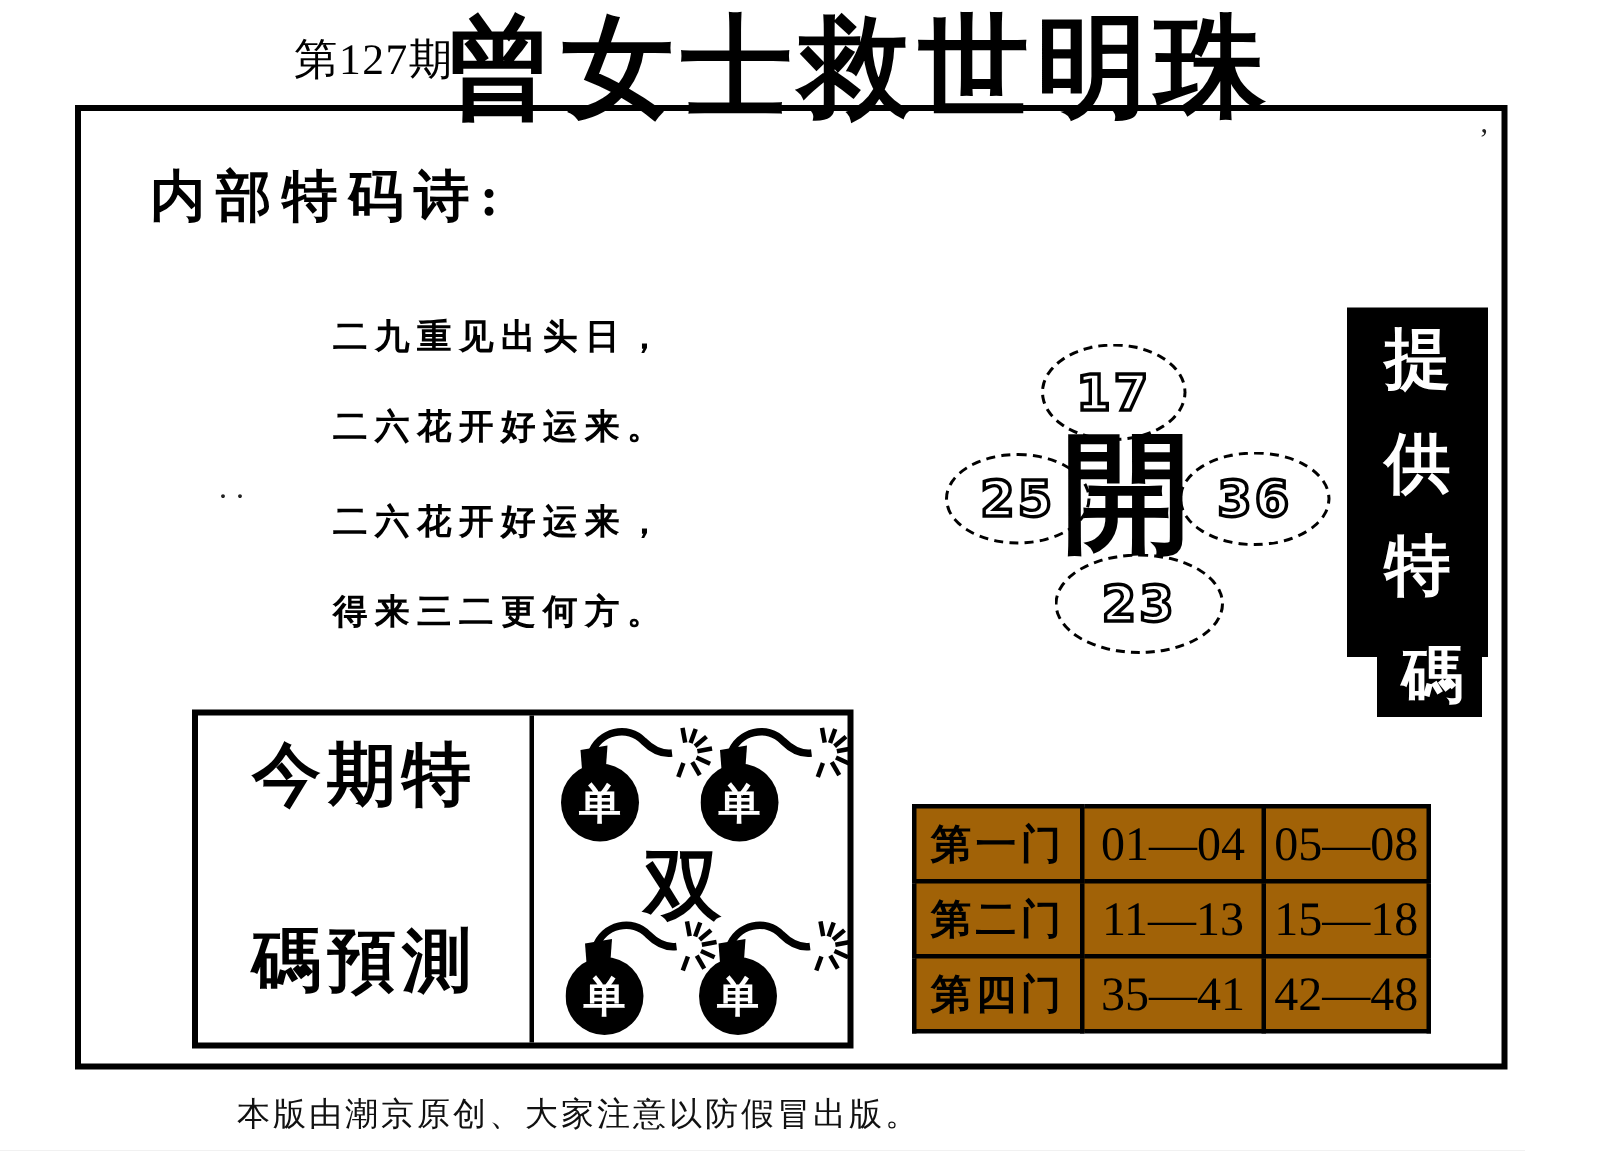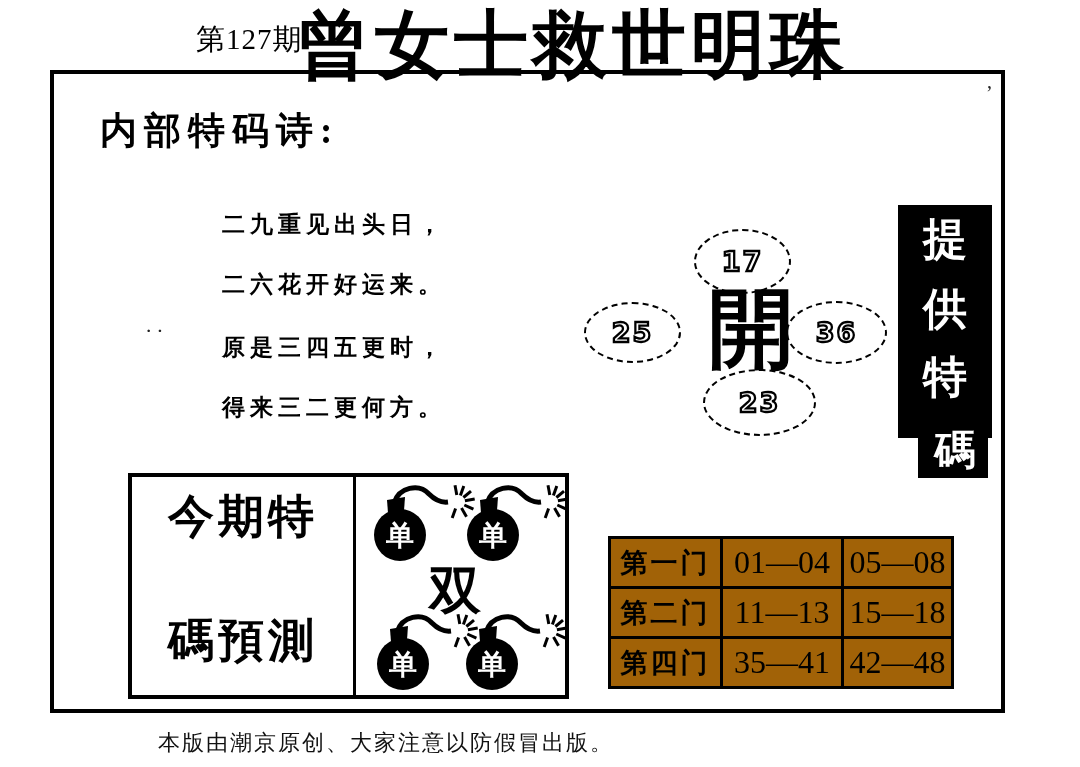--- a/index.html
+++ b/index.html
@@ -50,21 +50,21 @@
   .noise-tick { left: 986px; top: 82px; font-size: 20px; color: #222; }
 
   
   .oval {
     border: 2px dashed #000;
     border-radius: 50%;
     display: flex; align-items: center; justify-content: center;
   }
   .hollow-num {
     font-family: "DejaVu Sans", sans-serif;
-    font-size: 27px; font-weight: 800;
+    font-size: 33px; font-weight: 800;
     color: #fff;
     -webkit-text-stroke: 2.3px #000;
     letter-spacing: 2px;
   }
   .open-char {
     left: 706px; top: 286px;
     width: 90px; text-align: center;
     font-size: 86px; font-weight: 900;
     line-height: 1;
   }
@@ -124,30 +124,30 @@
 <div class="page">
 
   <div class="abs issue">第127期</div>
   <div class="abs main-title">曾女士救世明珠</div>
 
   <div class="abs main-box"></div>
 
   <div class="abs poem-heading">内部特码诗:</div>
   <div class="abs poem-line" style="top:209px">二九重见出头日，</div>
   <div class="abs poem-line" style="top:269px">二六花开好运来。</div>
-  <div class="abs poem-line" style="top:332px">原是三四五更时，</div>
+  <div class="abs poem-line" style="top:332px">二六花开好运来，</div>
   <div class="abs poem-line" style="top:392px">得来三二更何方。</div>
 
   <div class="abs noise-dots">··</div>
   <div class="abs noise-tick">’</div>
 
   <div class="abs oval" style="left:694px; top:229px; width:97px; height:65px;">
     <span class="hollow-num">17</span>
   </div>
-  <div class="abs oval" style="left:584px; top:302px; width:97px; height:61px;">
+  <div class="abs oval" style="left:630px; top:302px; width:97px; height:61px;">
     <span class="hollow-num">25</span>
   </div>
   <div class="abs oval" style="left:786px; top:301px; width:101px; height:63px;">
     <span class="hollow-num">36</span>
   </div>
   <div class="abs oval" style="left:703px; top:369px; width:113px; height:67px;">
     <span class="hollow-num">23</span>
   </div>
   <div class="abs open-char">開</div>
 

